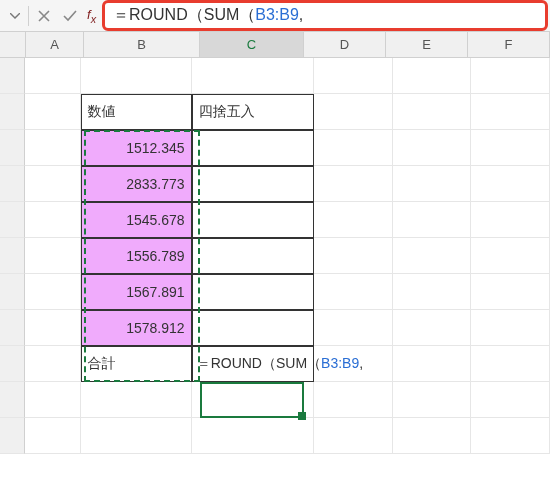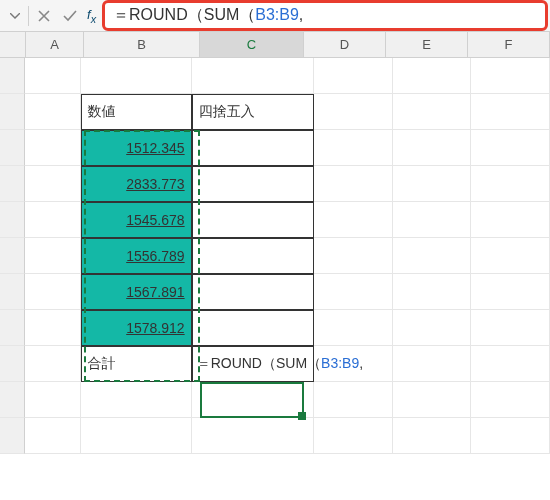--- a/index.html
+++ b/index.html
@@ -43,21 +43,21 @@
       width: 26px;
       height: 26px;
       display: flex;
       align-items: center;
       justify-content: center;
       color: #666;
     }
     .fx-label {
       font-style: italic;
       font-size: 13px;
-      color: #0c4a6e;
+      color: #7f1d1d;
       padding: 0 4px;
     }
     .formula-input-wrap {
       flex: 1;
       height: 100%;
       display: flex;
       align-items: center;
       border: 3px solid #e83c2e;
       border-radius: 6px;
       background: #fff;
@@ -143,22 +143,21 @@
       border: 1px solid #333;
       justify-content: flex-start !important;
     }
     .cell.data-border {
       border: 1px solid #333;
     }
     .cell.num { justify-content: flex-end; }
     
     
     .cell.marching {
-      background: #14b8a6;
-      text-decoration: underline;
+      background: #f0abfc;
     }
     .marching-box {
       position: absolute;
       border: 2px dashed #1a7a3e;
       pointer-events: none;
       z-index: 5;
     }
     
     
     .active-cell-overlay {

